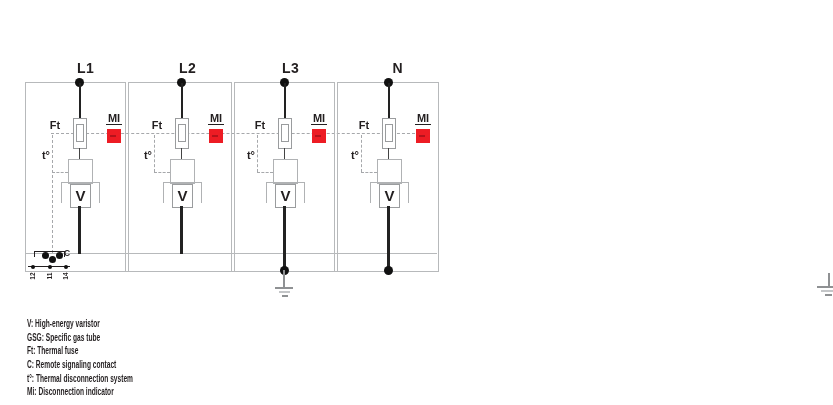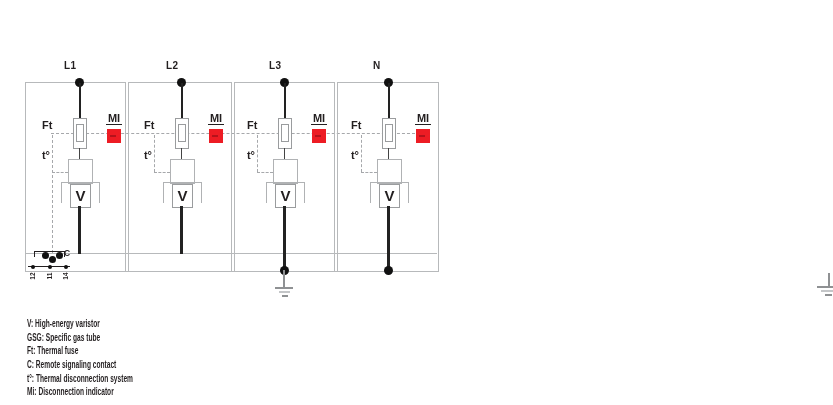--- a/index.html
+++ b/index.html
@@ -5,35 +5,35 @@
   html,body{margin:0;padding:0;background:#fff;}
   .canvas{position:relative;width:833px;height:405px;background:#fff;overflow:hidden;
           font-family:"Liberation Sans",sans-serif;color:#231f20;}
 
   
   .module{position:absolute;top:82px;height:188px;border:1px solid #b7b9bb;}
   .bus-strip{position:absolute;left:25px;top:253px;width:412px;height:17px;
              border-top:1px solid #b7b9bb;border-bottom:1px solid #b7b9bb;}
 
   
-  .plab{position:absolute;top:-23px;left:calc(var(--cx) - 16px);width:30px;text-align:left;
-        font-size:10px;font-weight:700;letter-spacing:.3px;}
+  .plab{position:absolute;top:-23px;left:calc(var(--cx) - 16px);width:30px;text-align:right;
+        font-size:14px;font-weight:700;letter-spacing:.3px;}
   .pdot{position:absolute;top:-5px;left:calc(var(--cx) - 5px);width:9px;height:9px;
         border-radius:50%;background:#111;}
   .bdot{position:absolute;top:183px;left:calc(var(--cx) - 5px);width:9px;height:9px;
         border-radius:50%;background:#111;}
 
   
   .wire1{position:absolute;top:0;left:calc(var(--cx) - 1px);width:2px;height:35px;background:#222;}
   .wire2{position:absolute;top:65px;left:calc(var(--cx) - 1px);width:1px;height:12px;background:#444;}
   .wire3{position:absolute;top:123px;left:calc(var(--cx) - 2px);width:3px;height:48px;background:#222;}
   .wire3.long{height:65px;}
 
   
-  .ftlab{position:absolute;top:36px;left:calc(var(--cx) - 38px);width:26px;text-align:left;
+  .ftlab{position:absolute;top:36px;left:calc(var(--cx) - 38px);width:26px;text-align:center;
          font-size:11px;font-weight:700;}
   .fuse{position:absolute;top:35px;left:calc(var(--cx) - 7px);width:12px;height:29px;
         border:1px solid #9a9c9e;background:#fff;}
   .fusein{position:absolute;top:41px;left:calc(var(--cx) - 4px);width:6px;height:16px;
           border:1px solid #9a9c9e;background:#fff;}
 
   
   .milab{position:absolute;top:29px;left:calc(var(--cx) + 26px);width:16px;text-align:center;
          font-size:11px;font-weight:700;border-bottom:1.5px solid #231f20;height:12px;line-height:13px;}
   .misq{position:absolute;top:46px;left:calc(var(--cx) + 27px);width:14px;height:14px;}

